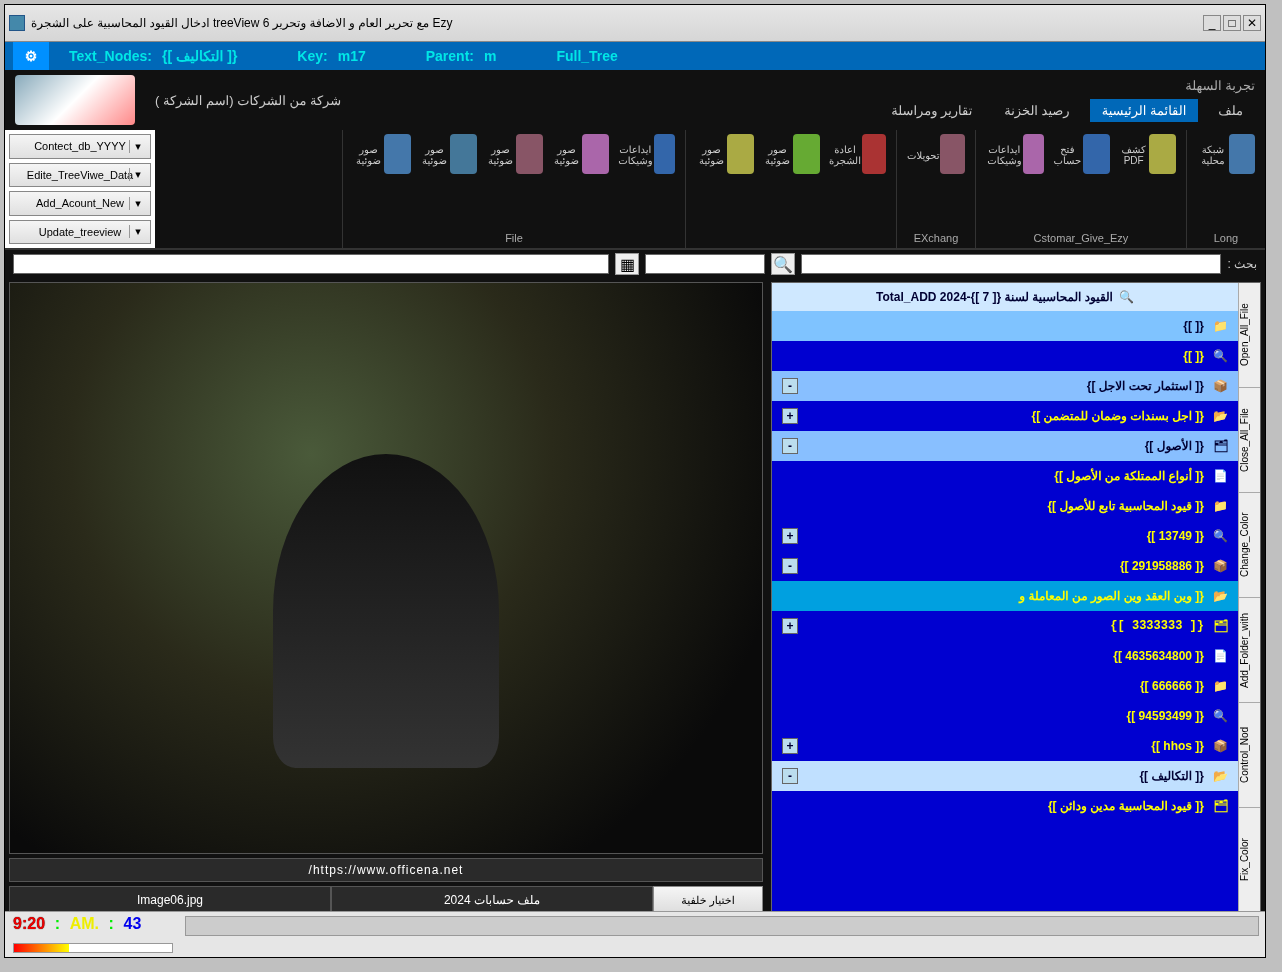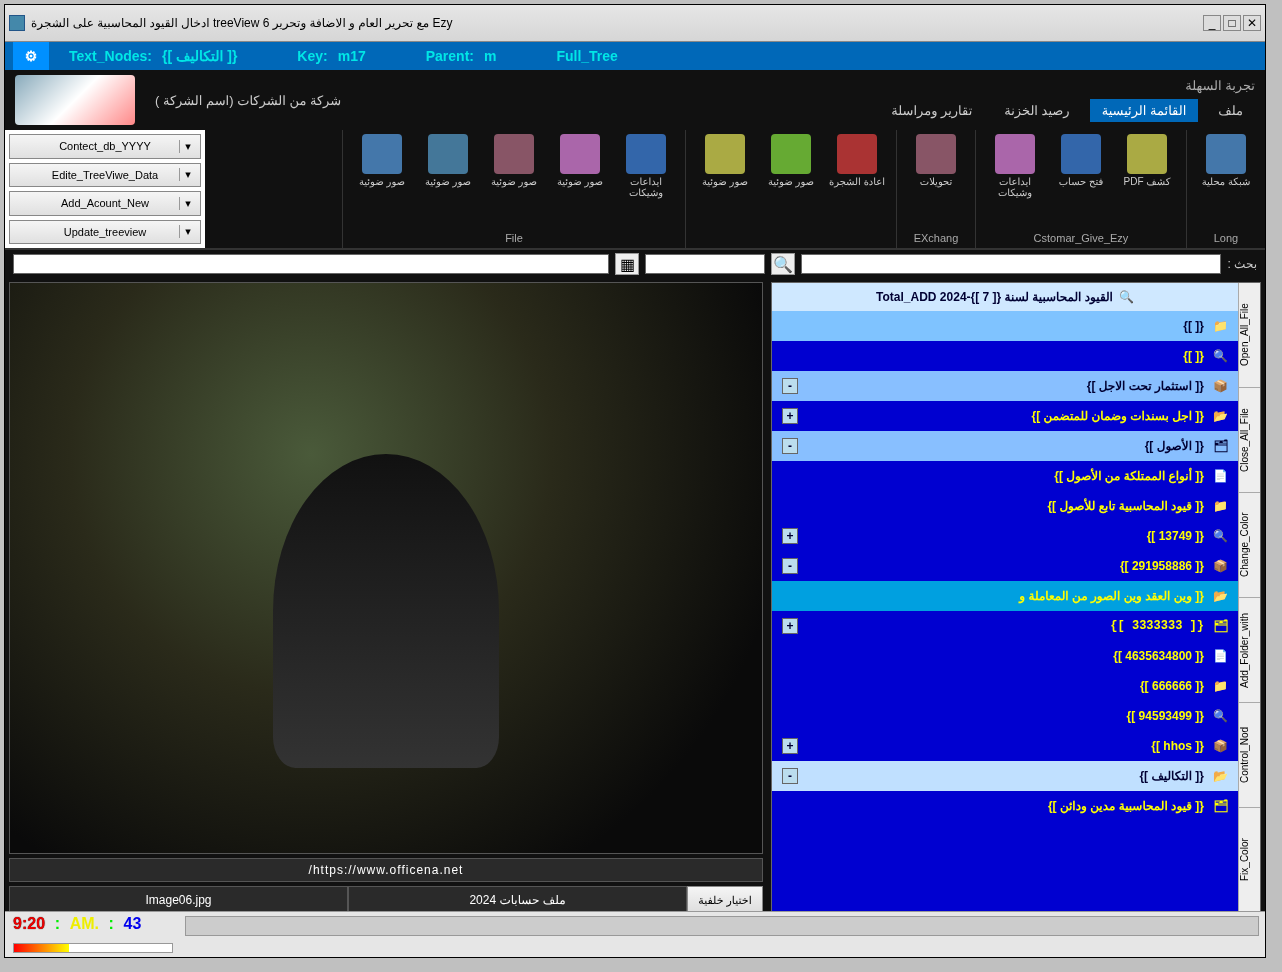--- a/index.html
+++ b/index.html
@@ -19,28 +19,28 @@
 
 .ribbon-header { height: 60px; background: #111; display: flex; align-items: center; justify-content: space-between; padding: 0 10px; }
 .doc-pile { width: 120px; height: 50px; background: linear-gradient(135deg,#8ab,#fff,#f88); border-radius: 4px; }
 .company-label { color: #ccc; font-size: 13px; direction: rtl; }
 .tabs-row { display: flex; gap: 8px; direction: rtl; }
 .tab { padding: 4px 12px; color: #ccc; font-size: 13px; cursor: pointer; }
 .tab.active { background: #0068b8; color: #fff; }
 
 .ribbon-body { height: 120px; background: #111; display: flex; border-bottom: 2px solid #333; }
 
-.left-btns { width: 200px; display: flex; flex-direction: column; gap: 4px; padding: 4px; background:#fff;}
+.left-btns { width: 150px; display: flex; flex-direction: column; gap: 4px; padding: 4px; background:#fff;}
 .combo-btn { height: 30px; background: linear-gradient(#f5f5f5,#e0e0e0); border: 1px solid #888; display: flex; align-items: center; justify-content: center; font-size: 11px; position: relative; cursor: pointer; }
 .combo-btn::after { content:"▾"; position:absolute; right:4px; width:16px; text-align:center; border-left:1px solid #999; }
 
 .ribbon-groups { flex: 1; display: flex; direction: rtl; }
 .rgroup { border-left: 1px solid #333; padding: 4px 10px; display: flex; flex-direction: column; }
 .rgroup-items { flex: 1; display: flex; gap: 8px; align-items: flex-start; }
-.ritem { display: flex; flex-direction: column; align-items: center; color: #ccc; font-size: 10px; width: 58px; cursor: pointer; text-align: center; }
+.ritem { display: flex; align-items: center; color: #ccc; font-size: 10px; width: 58px; cursor: pointer; text-align: center; }
 .ritem .ic { width: 40px; height: 40px; background: #555; border-radius: 4px; margin-bottom: 2px; display:flex;align-items:center;justify-content:center;font-size:18px;}
 .rgroup-label { text-align: center; color: #aaa; font-size: 11px; padding-top: 4px; }
 
 .search-row { height: 28px; background: #111; display: flex; align-items: center; gap: 6px; padding: 0 8px; direction: rtl; }
 .search-row input { height: 20px; background: #fff; border: 1px solid #666; padding: 0 4px; font-size: 12px; }
 .search-row .lbl { color: #ccc; font-size: 12px; }
 .search-btn{width:24px;height:22px;background:#eee;border:1px solid #999;display:flex;align-items:center;justify-content:center;cursor:pointer;}
 
 .main-area { height: 640px; display: flex; background: #111; direction: rtl; }
 
@@ -59,21 +59,21 @@
 .n-cyan { background: #00a0e0; color: #ff0; }
 .n-lsel2{ background:#c0e0ff; color:#003;}
 
 .content-panel { flex: 1; display: flex; flex-direction: column; padding: 4px; gap: 4px; }
 .img-box { flex: 1; background: #1a1a1a; border: 1px solid #555; position: relative; overflow: hidden; display:flex;align-items:center;justify-content:center;}
 .fake-img { width:100%; height:100%; background: radial-gradient(circle at 40% 30%, #4a5a3a, #2a2a1a 40%, #0a0a0a 80%); position:relative;}
 .fake-img::after{content:"";position:absolute;left:35%;top:30%;width:30%;height:55%;background:linear-gradient(#111,#333);border-radius:50% 50% 10% 10%;}
 .url-bar { height: 24px; background: #2a2a2a; border: 1px solid #555; display: flex; align-items: center; justify-content: center; color: #fff; font-size: 12px; letter-spacing: 1px; }
 .bottom-row { height: 28px; display: flex; direction: rtl; }
 .bottom-cell { flex: 1; background: #2a2a2a; border: 1px solid #555; color: #fff; display: flex; align-items: center; justify-content: center; font-size: 12px; }
-.bg-btn { width: 76px; background: linear-gradient(#f5f5f5,#ddd); border: 1px solid #888; display: flex; align-items: center; justify-content: center; font-size: 11px; cursor: pointer; direction: rtl; }
+.bg-btn { width: 110px; background: linear-gradient(#f5f5f5,#ddd); border: 1px solid #888; display: flex; align-items: center; justify-content: center; font-size: 11px; cursor: pointer; direction: rtl; }
 
 .status-bar { position: absolute; bottom: 0; left: 0; right: 0; height: 46px; background: #e6e6e6; border-top: 1px solid #999; }
 .clock { position: absolute; left: 8px; top: 2px; font-family: monospace; font-weight: bold; font-size: 16px; }
 .ct { color: #e00; text-shadow: 0 0 1px #000; }
 .cs { color: #0e0; }
 .ca { color: #ee0; }
 .cn { color: #00e; }
 .progress { position: absolute; left: 8px; bottom: 4px; width: 160px; height: 10px; background: #fff; border: 1px solid #999; }
 .progress-fill { width: 35%; height:100%; background: linear-gradient(90deg,#f00,#ff0); }
 .status-track{position:absolute;left:180px;right:6px;top:4px;height:20px;background:#ccc;border:1px solid #999;}

